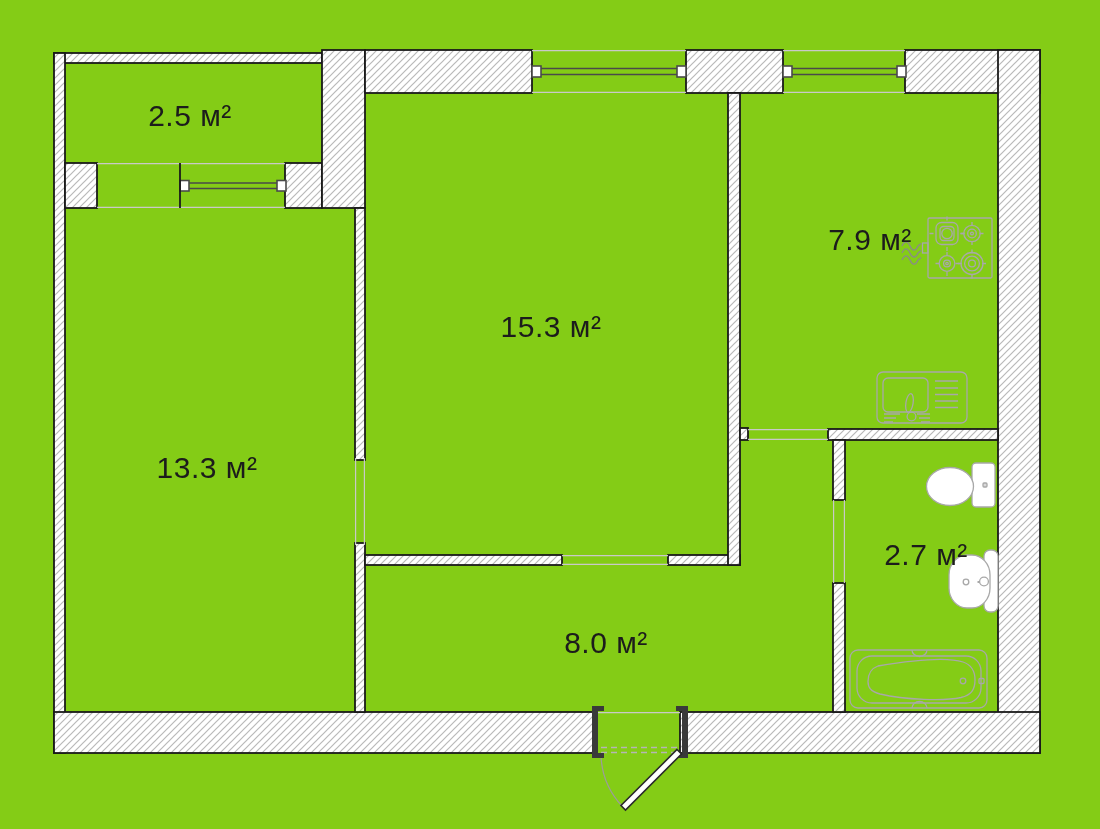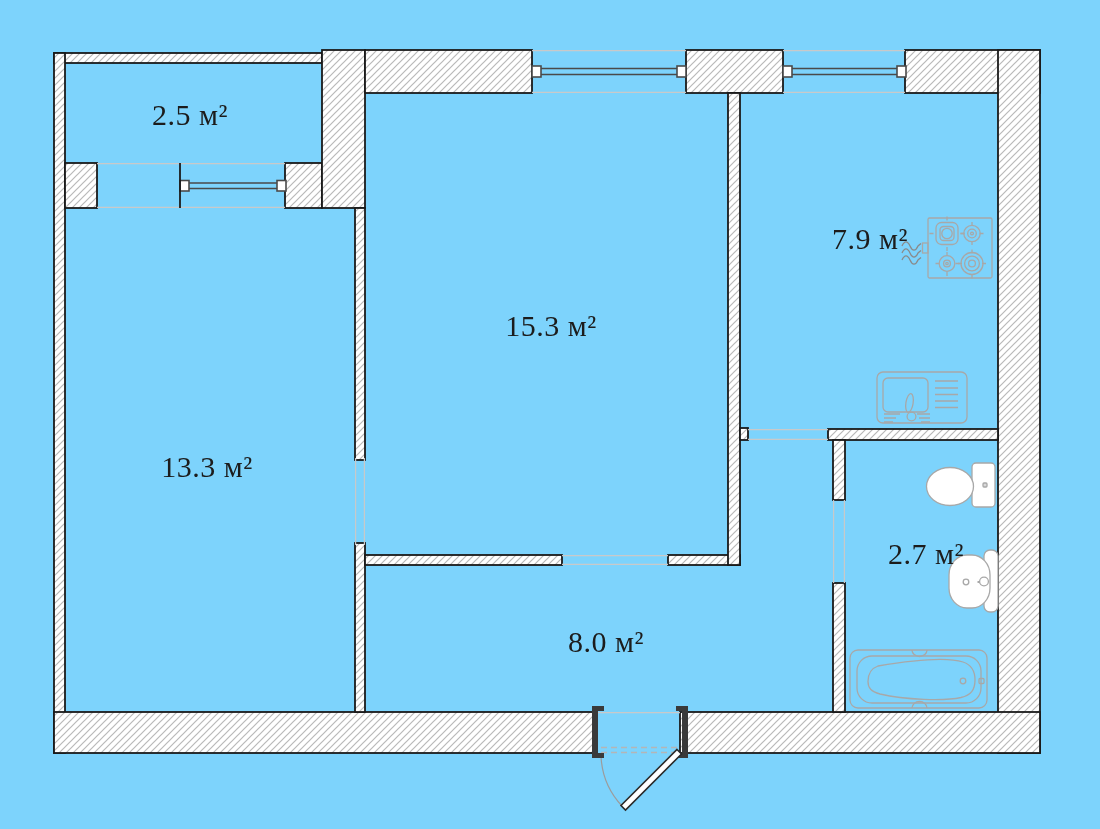--- a/index.html
+++ b/index.html
@@ -1,17 +1,17 @@
 <!DOCTYPE html>
 <html><head>
 <meta charset="utf-8">
 <style>
   html,body{margin:0;padding:0;background:#ffffff;}
-  .stage{position:relative;width:1100px;height:829px;background:#7dd3fc;overflow:hidden;
-         font-family:Liberation Serif, serif;}
+  .stage{position:relative;width:1100px;height:829px;background:#84cc16;overflow:hidden;
+         font-family:Liberation Sans, sans-serif;}
   svg{position:absolute;left:0;top:0;}
   .room-label{font-size:30px;fill:#1c1c1c;letter-spacing:.5px;}
 </style>
 </head>
 <body>
 
 <div class="stage">
 <svg width="1100" height="829" viewBox="0 0 1100 829">
   <defs>
     <pattern id="hatch" patternUnits="userSpaceOnUse" width="7" height="7">

